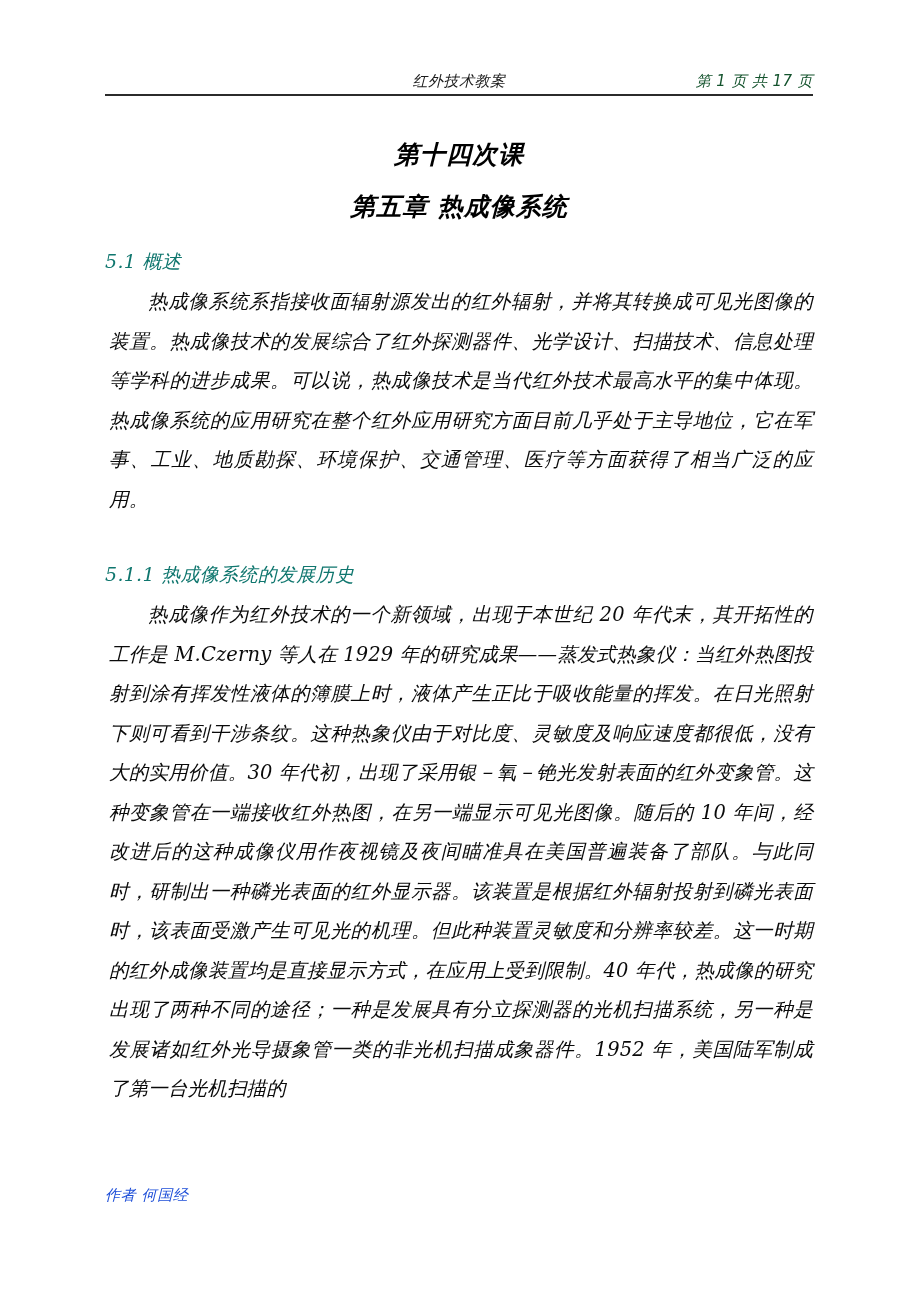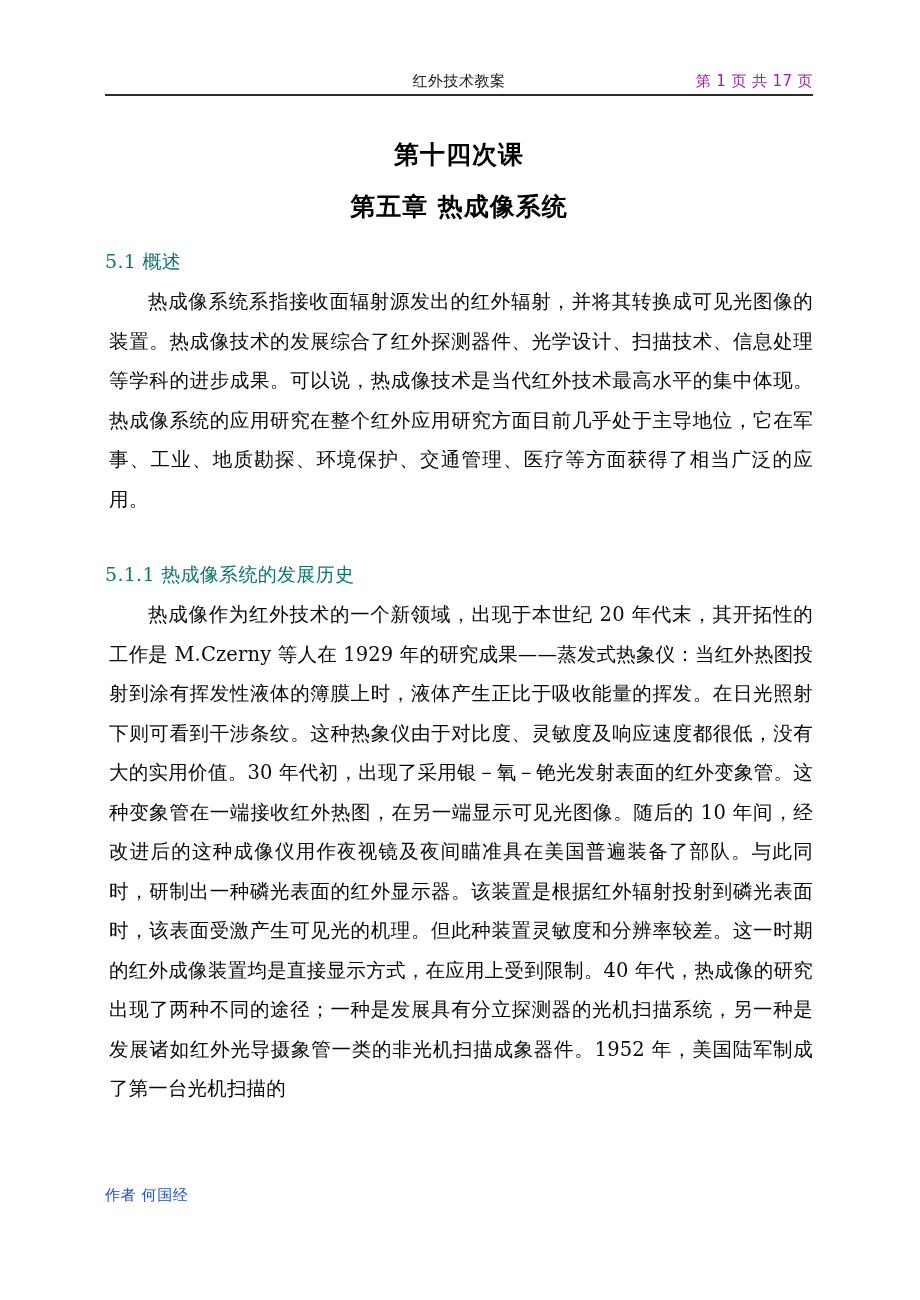--- a/index.html
+++ b/index.html
@@ -17,20 +17,21 @@
     overflow: hidden;
   }
 
   .page {
     position: absolute;
     left: 0;
     top: 0;
     width: 732px;
     height: 1300px;
     background: #fff;
+    font-style: italic;
   }
 
   
   .header {
     position: absolute;
     left: 105px;
     top: 70px;
     width: 708px;
     height: 30px;
   }
@@ -52,21 +53,21 @@
     color: #1a1a1a;
   }
   .header-pageinfo {
     position: absolute;
     right: 0;
     top: 0;
     font-family: "DejaVu Sans", "Liberation Sans", sans-serif;
     font-size: 15px;
     line-height: 22px;
     letter-spacing: 0.4px;
-    color: #a21caf;
+    color: #14532d;
     white-space: nowrap;
   }
   .header-rule {
     position: absolute;
     left: 105px;
     top: 94px;
     width: 708px;
     height: 0;
     border-top: 2px solid #2b2b2b;
   }

